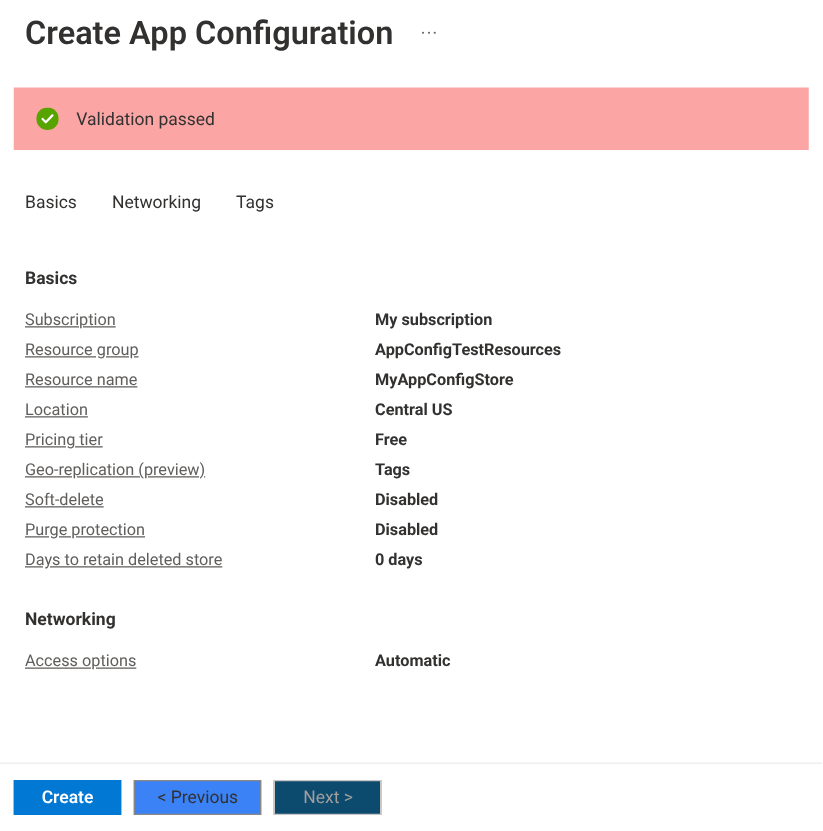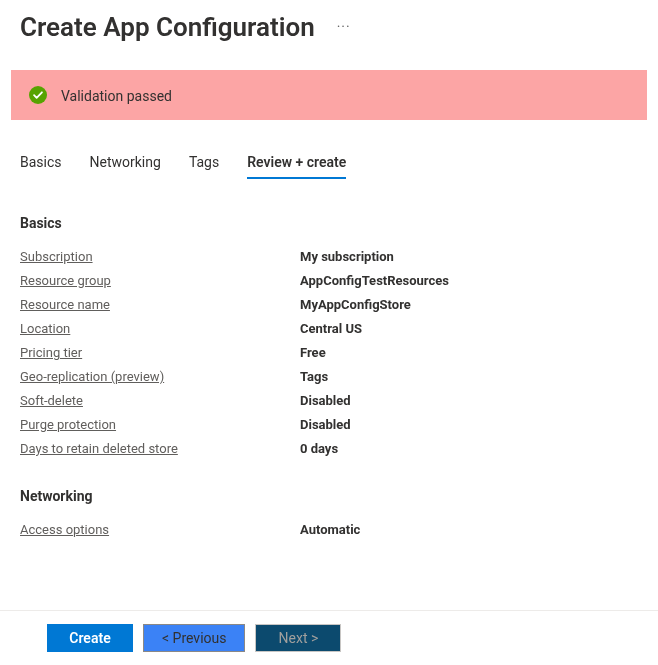--- a/index.html
+++ b/index.html
@@ -124,21 +124,20 @@
       background: #3b82f6;
       color: #323130;
       cursor: pointer;
       min-width: 86px;
     }
     .btn-primary {
       background: #0078d4;
       border-color: #0078d4;
       color: #ffffff;
       font-weight: 600;
-      margin-left: 36px;
     }
     .btn-disabled {
       background: #0c4a6e;
       border-color: #c8c6c4;
       color: #a19f9d;
       cursor: not-allowed;
     }
   </style>
 </head>
 <body>
@@ -153,21 +152,20 @@
     <circle cx="8" cy="8" r="8" fill="#57a300"></circle>
     <path d="M4.5 8.2 L6.8 10.5 L11.5 5.6" stroke="#ffffff" stroke-width="1.6" fill="none" stroke-linecap="round" stroke-linejoin="round"></path>
   </svg>
   <span class="validation-text">Validation passed</span>
 </div>
 
 <div class="tabs">
   <div class="tab">Basics</div>
   <div class="tab">Networking</div>
   <div class="tab">Tags</div>
-  <div class="tab active">Review + create</div>
 </div>
 
 <div class="content">
   <div class="section-heading">Basics</div>
 
   <div class="row">
     <div class="row-label">Subscription</div>
     <div class="row-value">My subscription</div>
   </div>
   <div class="row">

